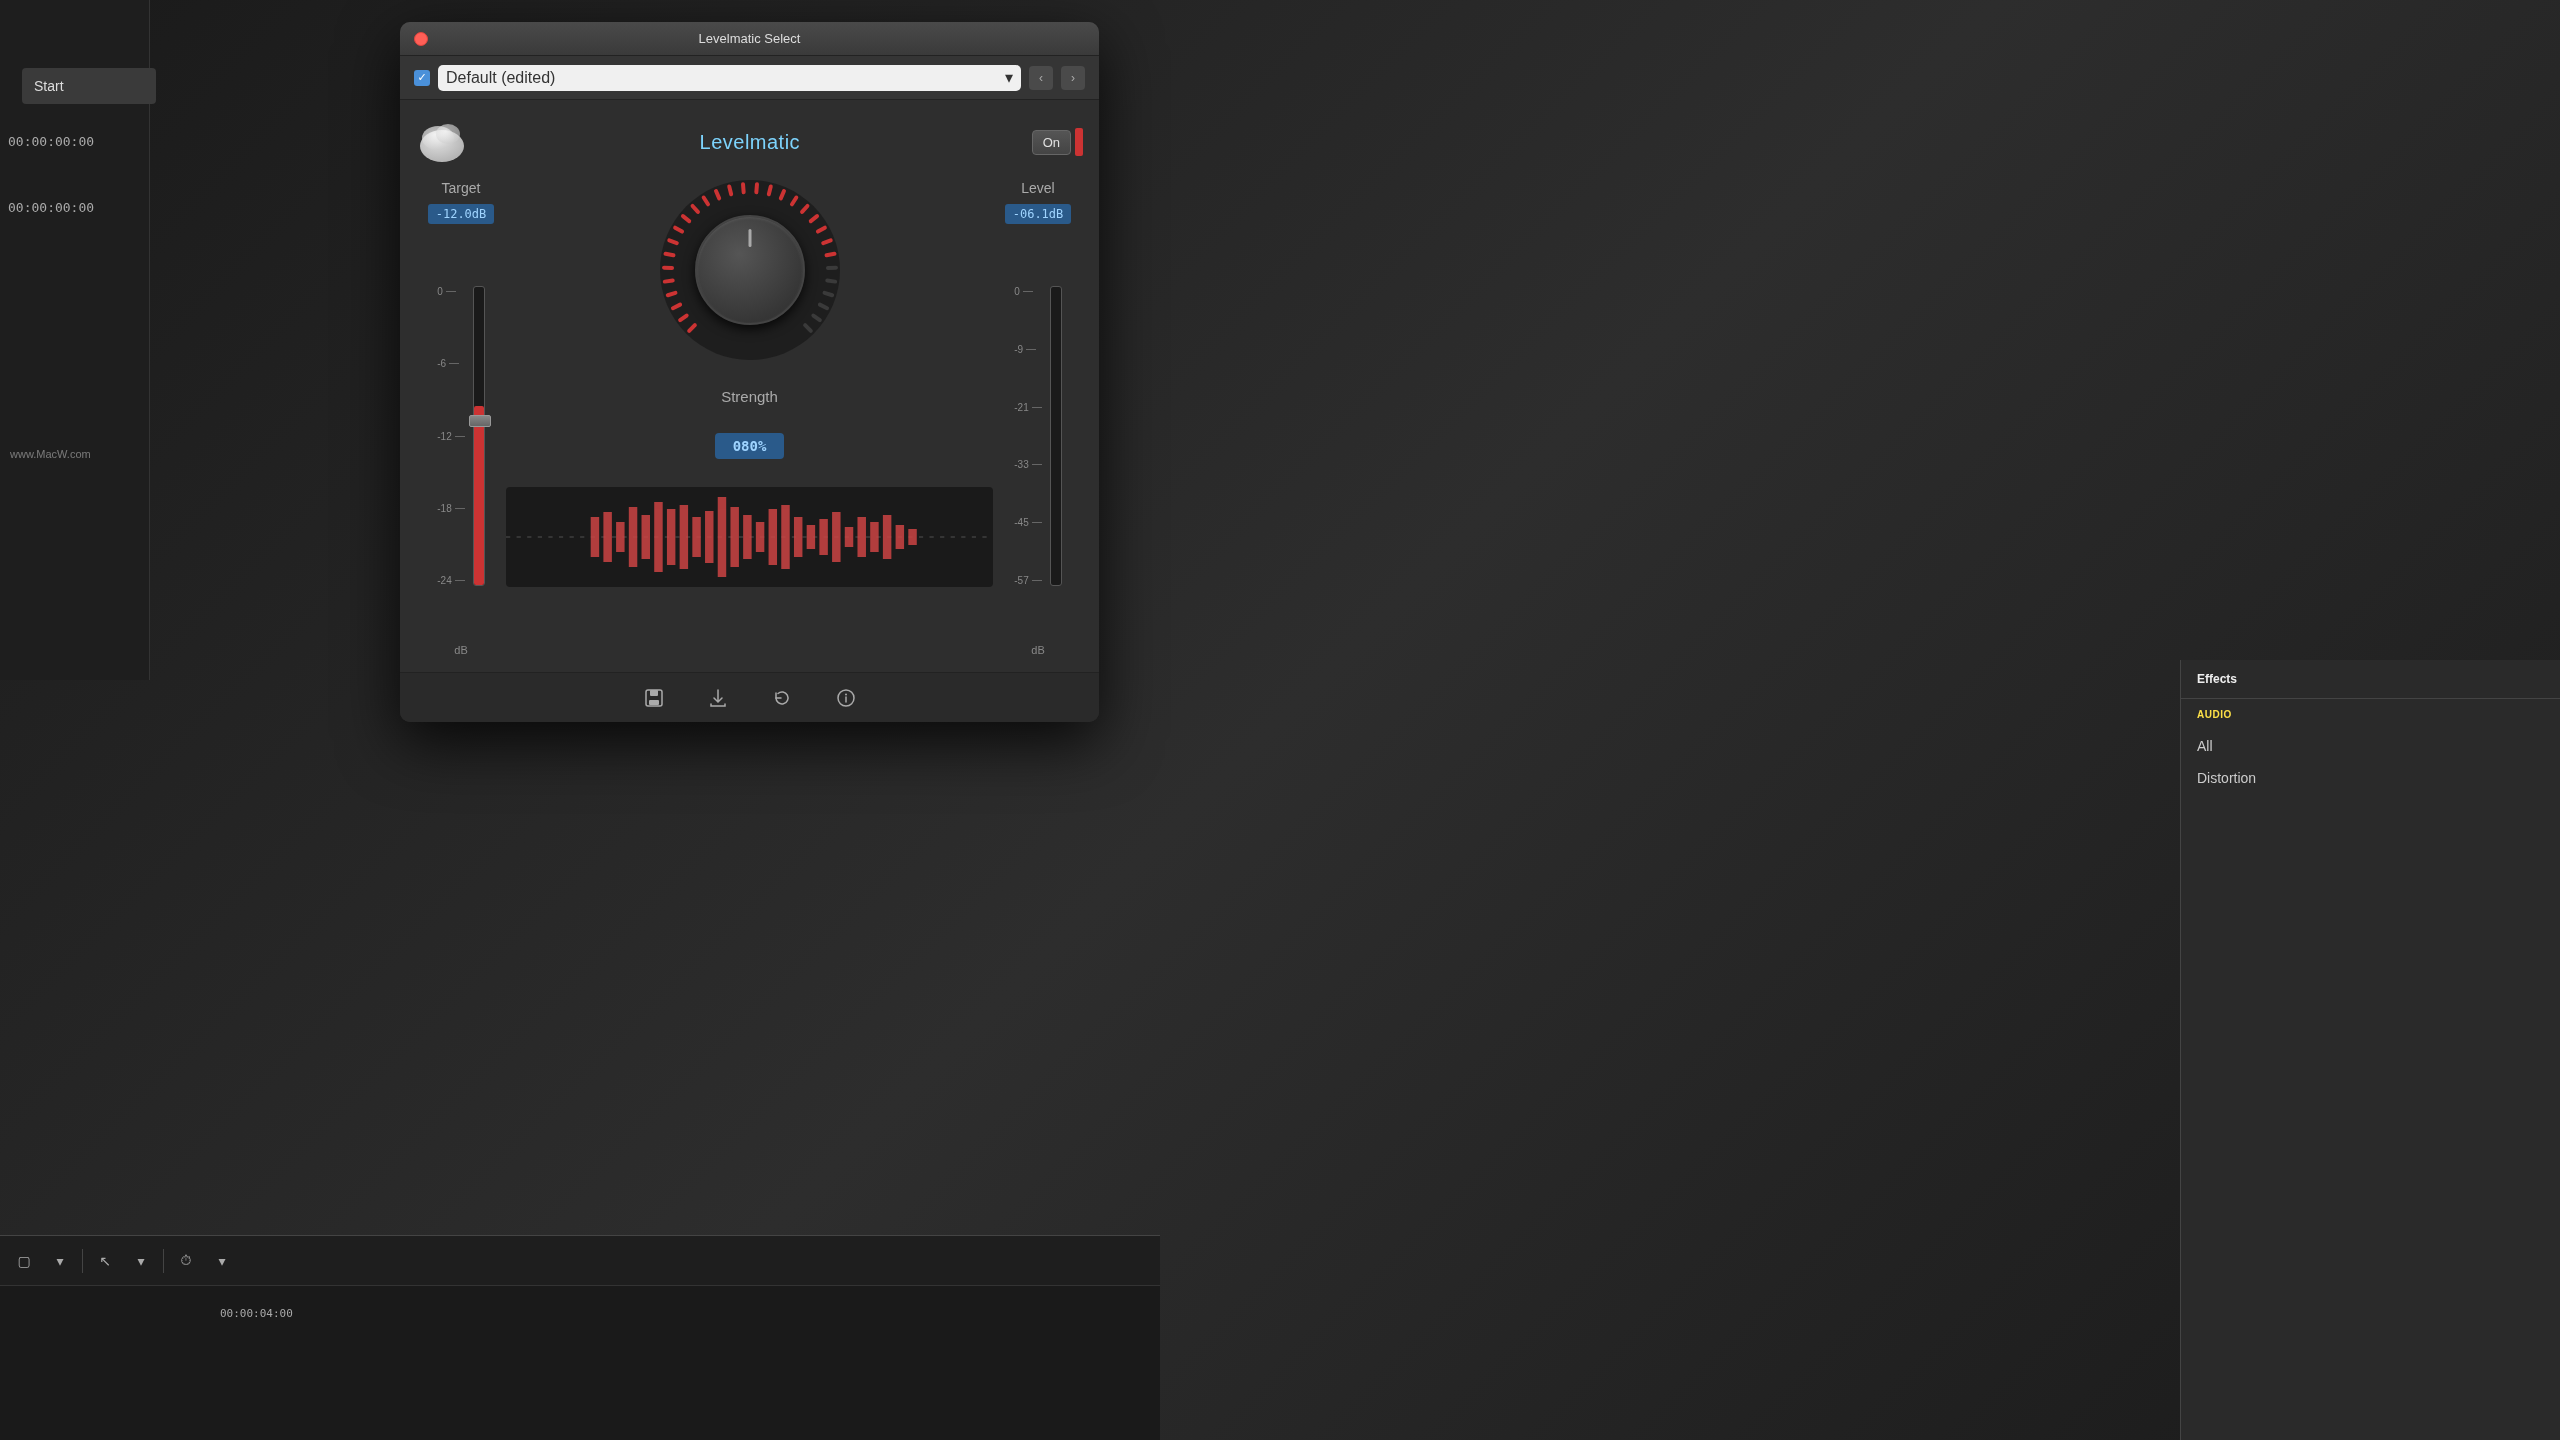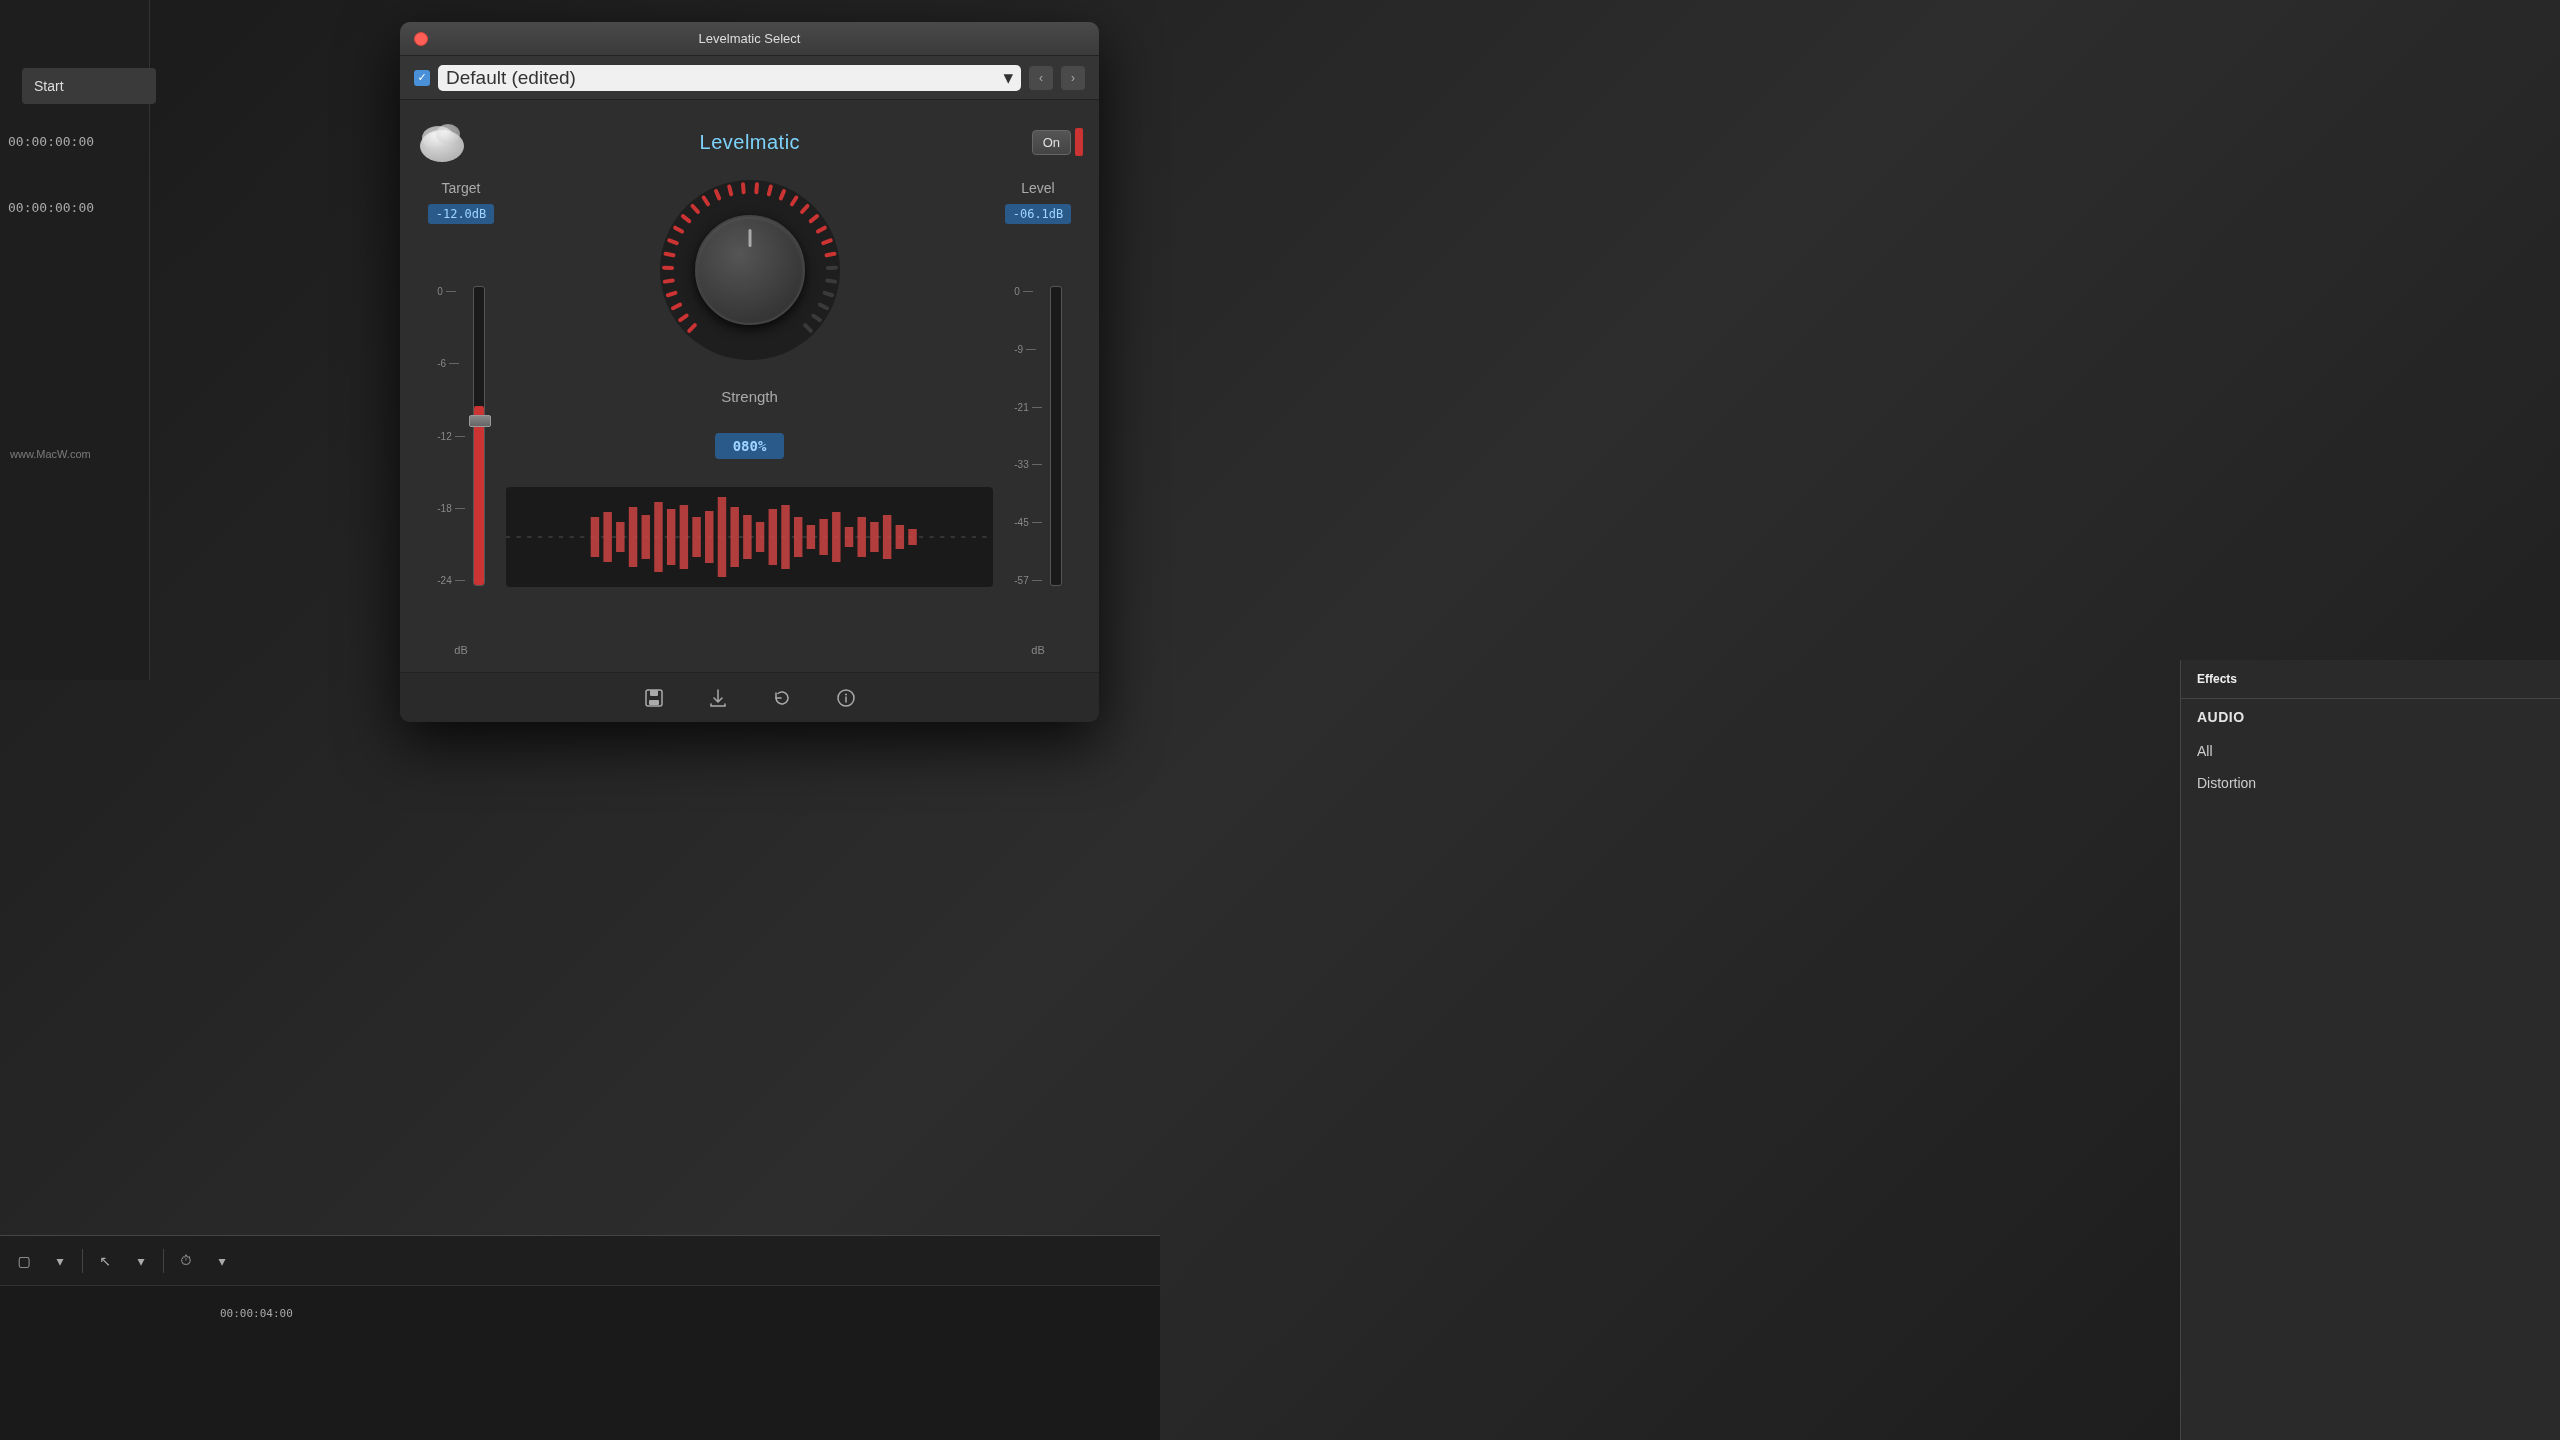--- a/index.html
+++ b/index.html
@@ -117,22 +117,22 @@
     .effects-header {
       padding: 12px 16px;
       color: #eee;
       font-size: 12px;
       font-weight: 600;
       border-bottom: 1px solid #444;
     }
 
     .effects-audio-label {
       padding: 10px 16px;
-      color: #e5e5e5;
-      font-size: 14px;
+      color: #fde047;
+      font-size: 10px;
       font-weight: 600;
       letter-spacing: 0.5px;
     }
 
     .effects-item {
       padding: 8px 16px;
       color: #ccc;
       font-size: 14px;
       cursor: pointer;
     }
@@ -202,21 +202,21 @@
 
     .preset-dropdown {
       flex: 1;
       height: 26px;
       background: #f0f0f0;
       border-radius: 5px;
       display: flex;
       align-items: center;
       justify-content: space-between;
       padding: 0 8px;
-      font-size: 19px;
+      font-size: 16px;
       color: #333;
       cursor: pointer;
     }
 
     .preset-nav-btn {
       width: 24px;
       height: 24px;
       background: #4a4a4a;
       border-radius: 4px;
       display: flex;

